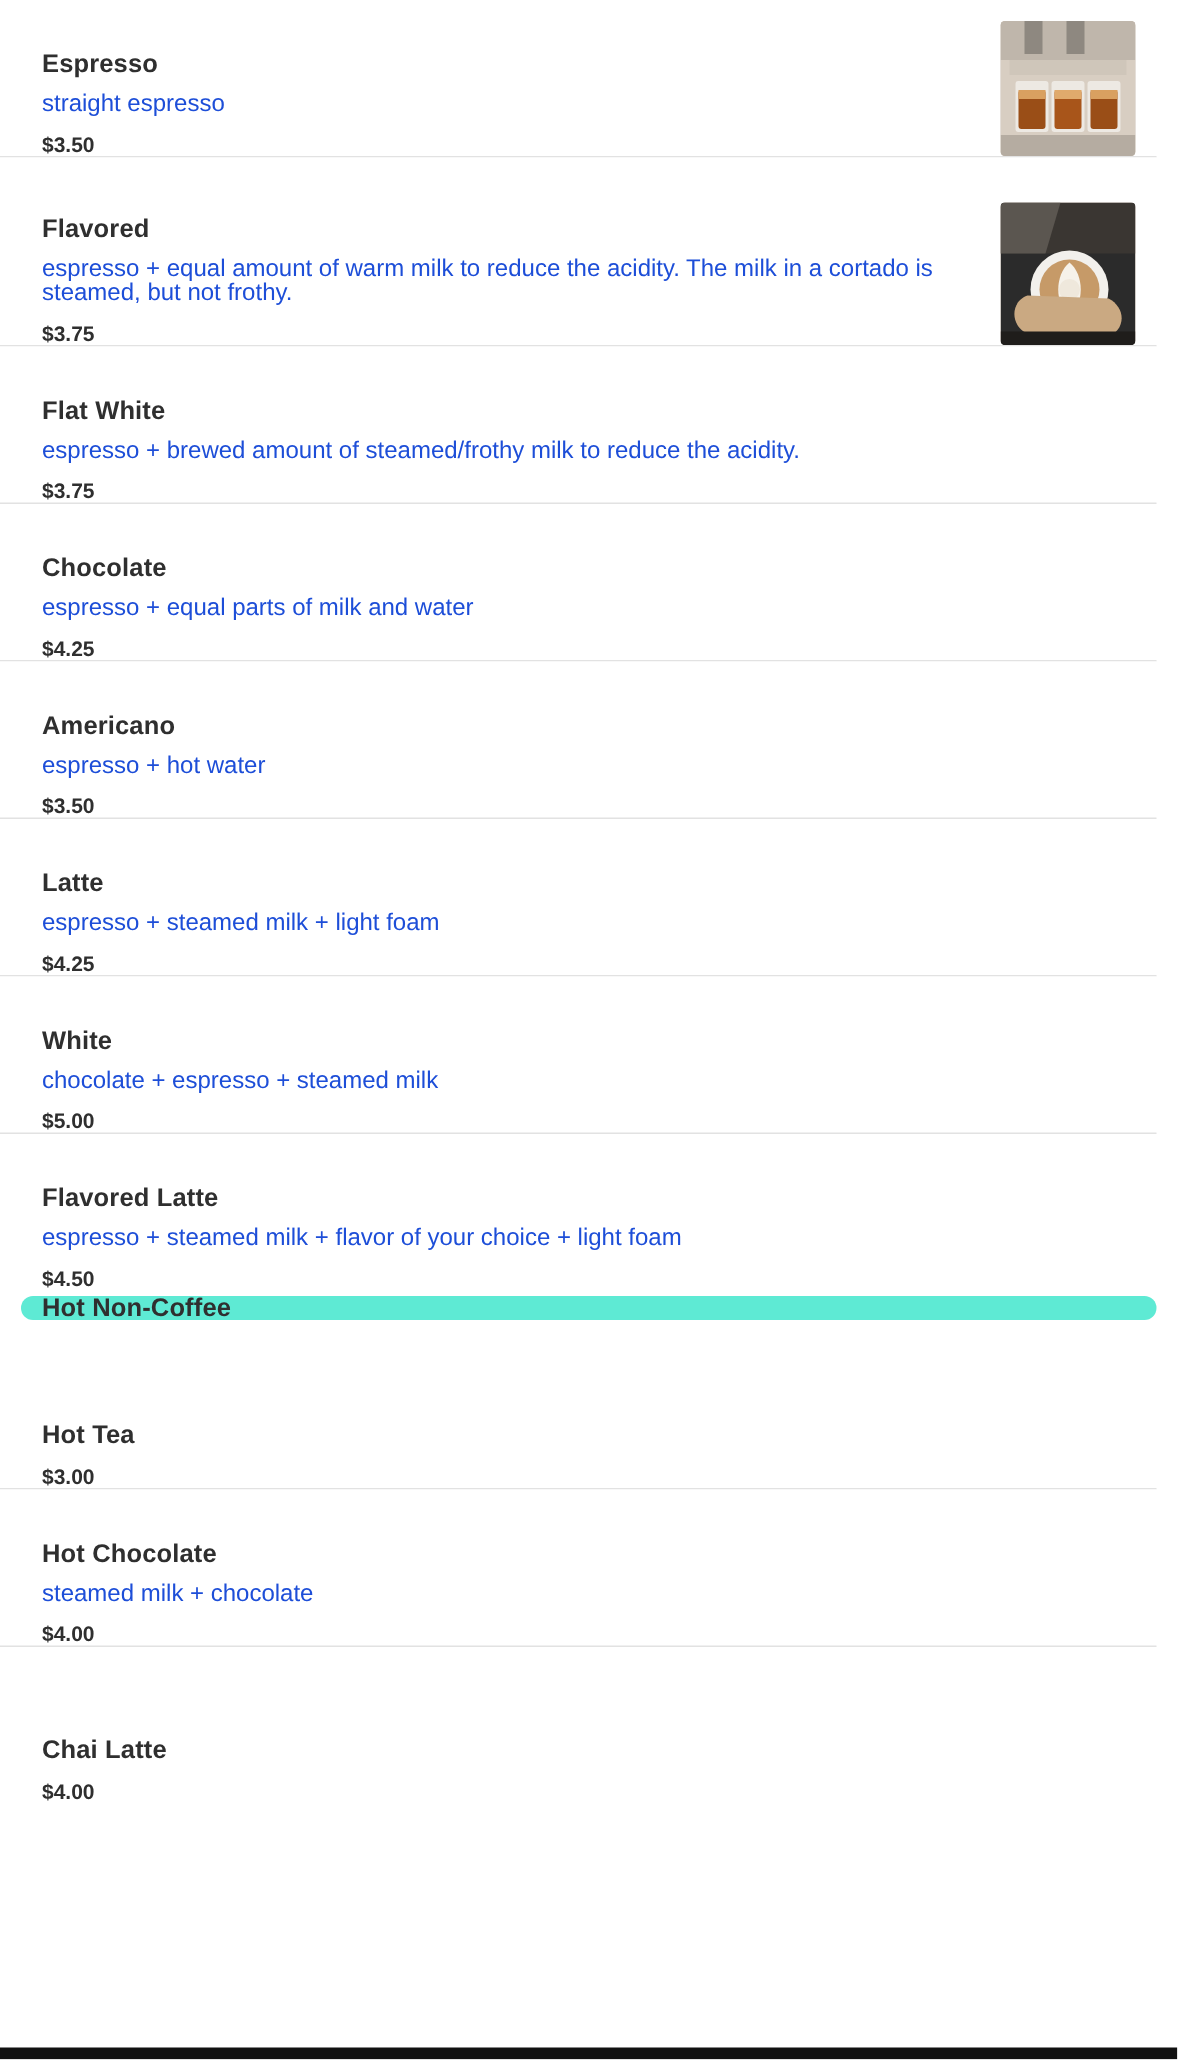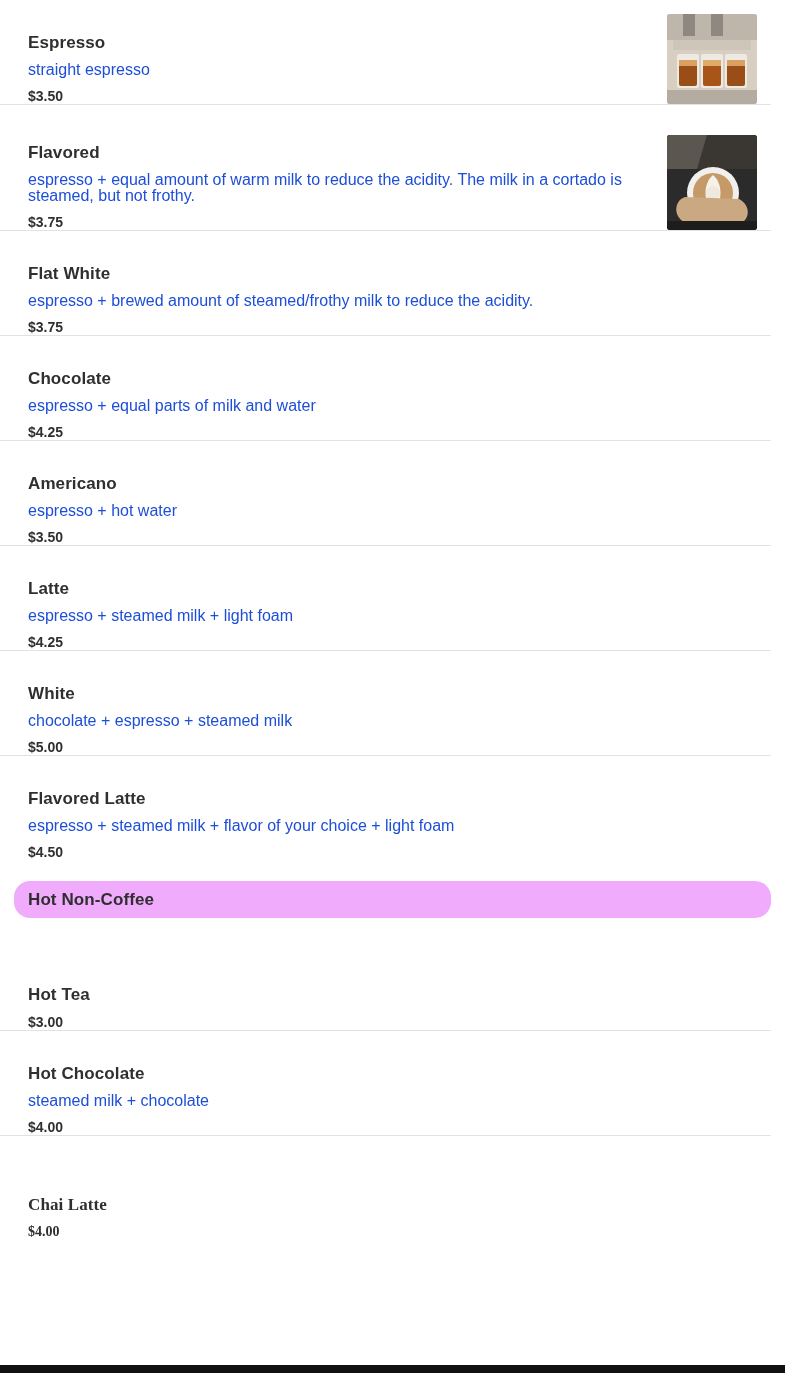--- a/index.html
+++ b/index.html
@@ -76,24 +76,24 @@
     background: #cfc5ba;
     position: relative;
   }
   .item-thumb.tall {
     width: 90px;
     height: 95px;
   }
   .item-thumb svg { display: block; }
   .section-header {
     width: 757px;
-    margin: 21px 14px 0 14px;
-    background: #f0abfc;
+    margin: 4px 14px 0 14px;
+    background: #5eead4;
     border-radius: 16px;
-    height: 37px;
+    height: 16px;
     display: flex;
     align-items: center;
     padding: 0 14px;
     box-sizing: border-box;
   }
   .section-header .title {
     font-size: 17px;
     font-weight: bold;
     color: #2f2f2f;
     letter-spacing: 0.1px;
@@ -242,21 +242,21 @@
     <div class="menu-item">
       <div class="inner">
         <div class="item-text">
           <div class="item-name">Hot Chocolate</div>
           <div class="item-desc">steamed milk + chocolate</div>
           <div class="item-price">$4.00</div>
         </div>
       </div>
     </div>
 
-    <div class="menu-item" style="border-bottom:none;font-family:Liberation Serif, serif;">
+    <div class="menu-item" style="border-bottom:none;">
       <div class="inner">
         <div class="item-text">
           <div class="item-name">Chai Latte</div>
           <div class="item-price">$4.00</div>
         </div>
       </div>
     </div>
 
   </div>
 

